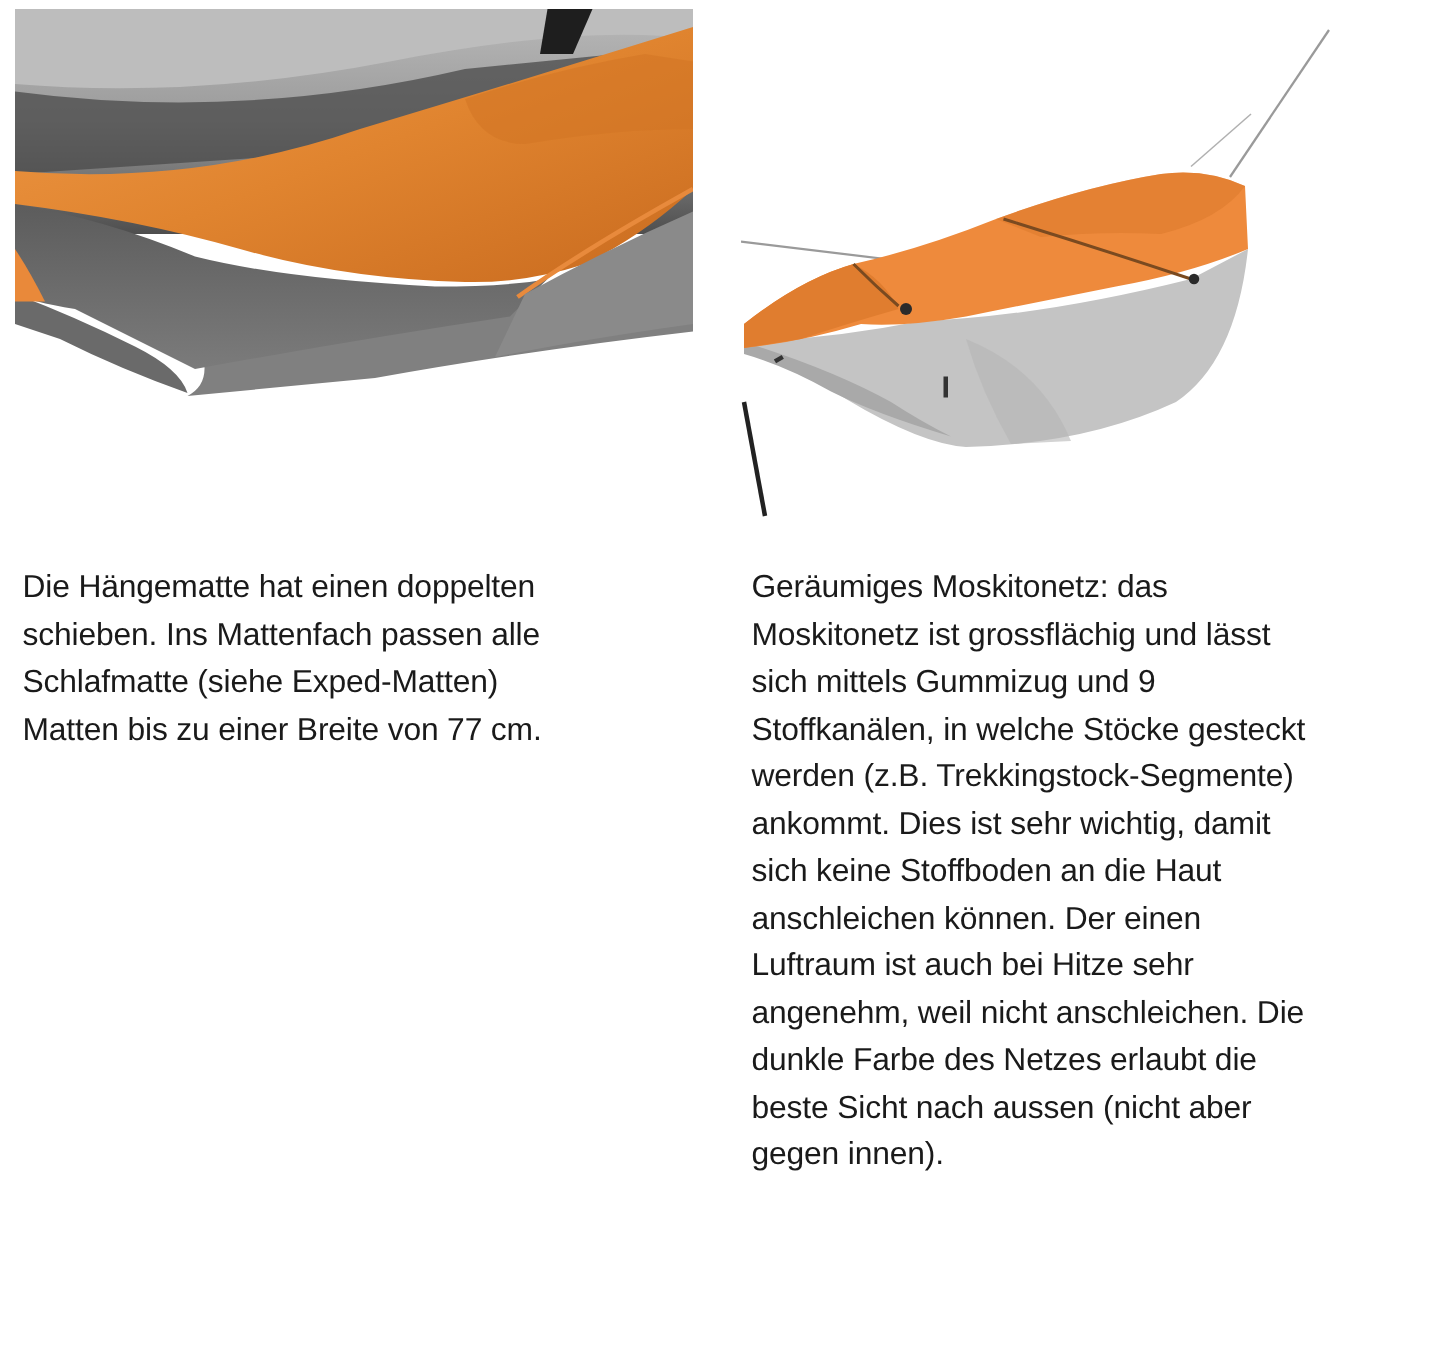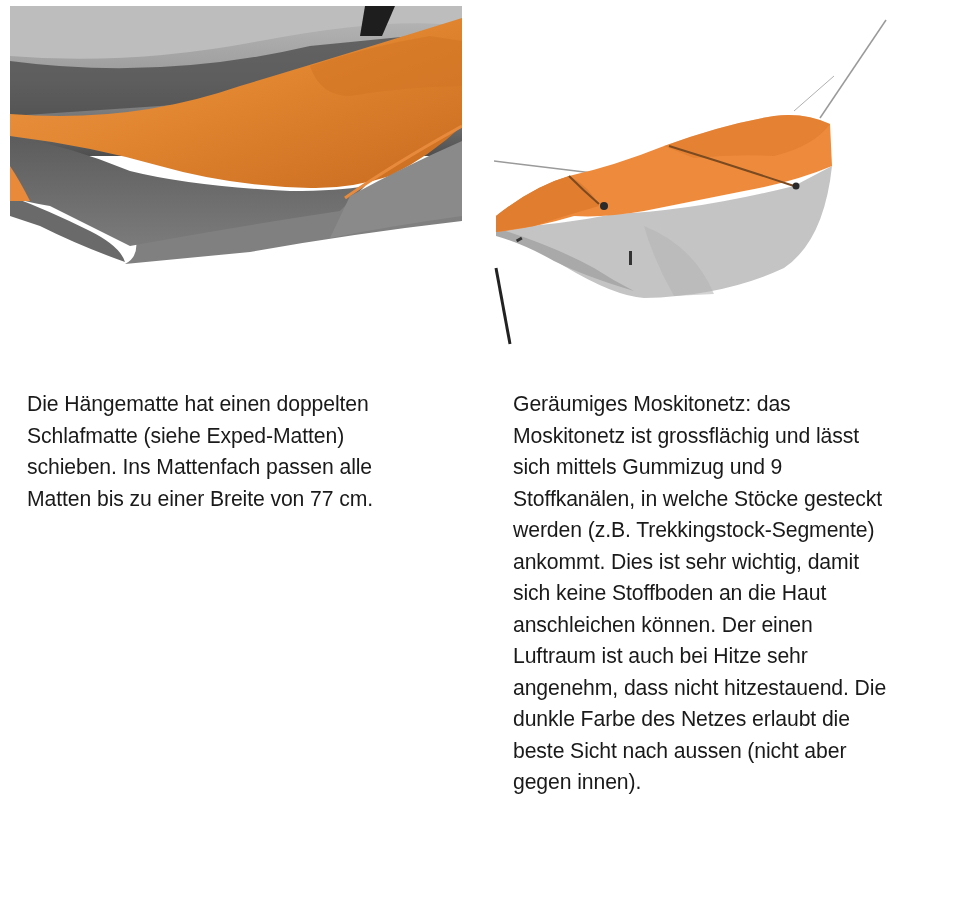--- a/index.html
+++ b/index.html
@@ -21,21 +21,21 @@
     }
     .figure svg { display: block; }
     #fig-left {
       left: 10px; top: 6px; width: 452px; height: 340px;
     }
     #fig-right {
       left: 494px; top: 6px; width: 462px; height: 340px;
     }
     .caption {
       position: absolute;
-      margin: 16px;
+      margin: 4px;
       font-size: 21.2px;
       line-height: 31.5px;
       letter-spacing: -0.1px;
     }
     .caption span { display: block; white-space: nowrap; }
     #caption-left { left: 11px; top: 372px; }
     #caption-right { left: 497px; top: 372px; }
   </style>
 </head>
 <body>
@@ -106,32 +106,32 @@
 
     <circle cx="110" cy="200" r="4" fill="#2b2b2b"></circle>
     <circle cx="302" cy="180" r="3.5" fill="#2b2b2b"></circle>
     <rect x="135" y="245" width="3" height="14" fill="#333"></rect>
     <rect x="22" y="232" width="6" height="3" fill="#333" transform="rotate(-30 25 233)"></rect>
   </svg>
 </div>
 
 <p class="caption" id="caption-left">
   <span>Die Hängematte hat einen doppelten</span>
+  <span>schieben. Ins Mattenfach passen alle</span>
   <span>Schlafmatte (siehe Exped-Matten)</span>
-  <span>schieben. Ins Mattenfach passen alle</span>
   <span>Matten bis zu einer Breite von 77 cm.</span>
 </p>
 
 <p class="caption" id="caption-right">
   <span>Geräumiges Moskitonetz: das</span>
   <span>Moskitonetz ist grossflächig und lässt</span>
   <span>sich mittels Gummizug und 9</span>
   <span>Stoffkanälen, in welche Stöcke gesteckt</span>
   <span>werden (z.B. Trekkingstock-Segmente)</span>
   <span>ankommt. Dies ist sehr wichtig, damit</span>
   <span>sich keine Stoffboden an die Haut</span>
   <span>anschleichen können. Der einen</span>
   <span>Luftraum ist auch bei Hitze sehr</span>
-  <span>angenehm, dass nicht hitzestauend. Die</span>
+  <span>angenehm, weil nicht anschleichen. Die</span>
   <span>dunkle Farbe des Netzes erlaubt die</span>
   <span>beste Sicht nach aussen (nicht aber</span>
   <span>gegen innen).</span>
 </p>
 
 </body></html>

